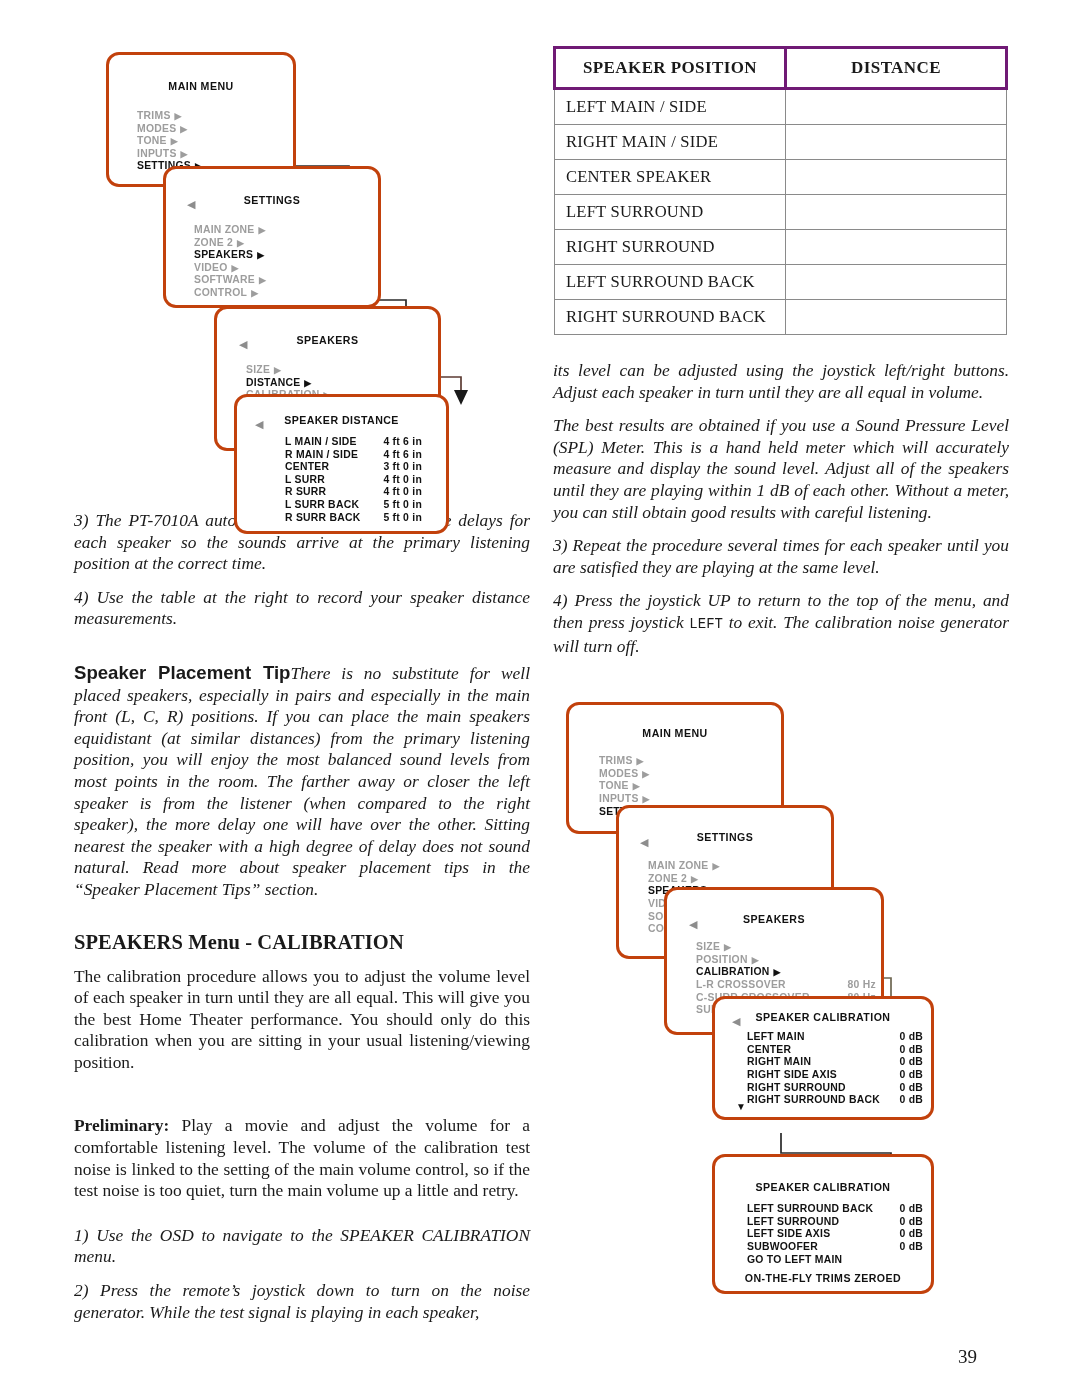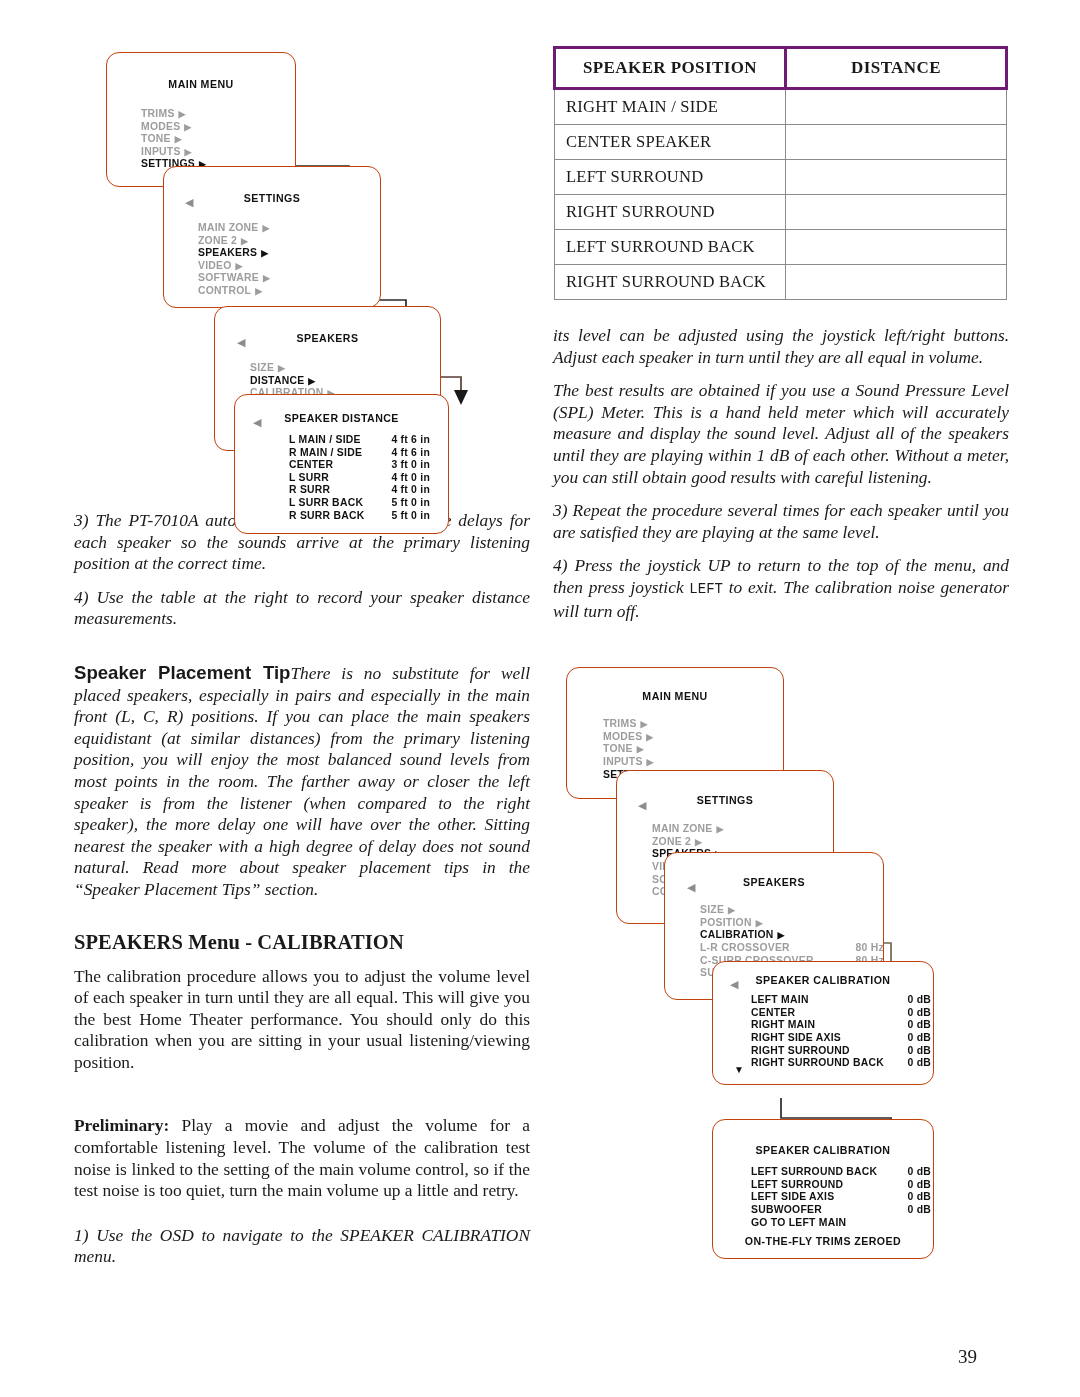--- a/index.html
+++ b/index.html
@@ -73,40 +73,40 @@
   }
   table.worksheet col.c1 { width:231px; }
   table.worksheet col.c2 { width:221px; }
   table.worksheet tr.dashed td { border-top:1px dashed #8a8a8a;margin-top:21px; }
 
   
   .diagram { position:relative; }
   .osd {
     position:absolute;
     background:#ffffff;
-    border:1px solid #c2410c;
+    border:3px solid #c2410c;
     border-radius:13px;
     font-family:"Liberation Sans", sans-serif;
     overflow:hidden;
   }
   .osd-title {
     text-align:center;
     font-weight:bold;
     font-size:10.6px;
     letter-spacing:0.45px;
     color:#111;
     white-space:nowrap;
   }
   .osd-back {
     position:absolute;
     font-size:11px;
     color:#8d8d8d;
     line-height:1;
   }
-  .osd-rows { position:absolute; left:18px; top:0; width:100%; }
+  .osd-rows { position:absolute; left:12px; top:0; width:100%; }
   .osd-row {
     display:flex;
     align-items:baseline;
     font-size:10.4px;
     line-height:12.6px;
     letter-spacing:0.25px;
     white-space:nowrap;
     color:#9d9d9d;
     font-weight:bold;
   }
@@ -281,37 +281,42 @@
     <h2 class="section">SPEAKERS Menu - CALIBRATION</h2>
     <p class="body roman">The calibration procedure allows you to adjust the volume level of each speaker in turn until they are all equal. This will give you the best Home Theater performance. You should only do this calibration when you are sitting in your usual listening/viewing position.</p>
 
     <div class="gap-l"></div>
 
     <p class="body roman"><b>Preliminary:</b><span> Play a movie and adjust the volume for a comfortable listening level. The volume of the calibration test noise is linked to the setting of the main volume control, so if the test noise is too quiet, turn the main volume up a little and retry.</span></p>
 
     <div class="gap-s"></div>
 
     <p class="body">1) Use the OSD to navigate to the SPEAKER CALIBRATION menu.</p>
+    <p class="body">2) Press the remote’s joystick down to turn on the noise generator. While the test signal is playing in each speaker,</p>
   </div>
 
   <div class="col-right">
 
     <table class="worksheet">
       <colgroup>
           <col class="c1">
           <col class="c2">
         </colgroup>
       <thead>
         <tr>
           <th>SPEAKER POSITION</th>
           <th>DISTANCE</th>
         </tr>
       </thead>
       <tbody id="worksheet-body">
           <tr>
+            <td>LEFT MAIN / SIDE</td>
+            <td></td>
+          </tr>
+          <tr>
             <td>RIGHT MAIN / SIDE</td>
             <td></td>
           </tr>
           <tr class="dashed">
             <td>CENTER SPEAKER</td>
             <td></td>
           </tr>
           <tr>
             <td>LEFT SURROUND</td>
             <td></td>

